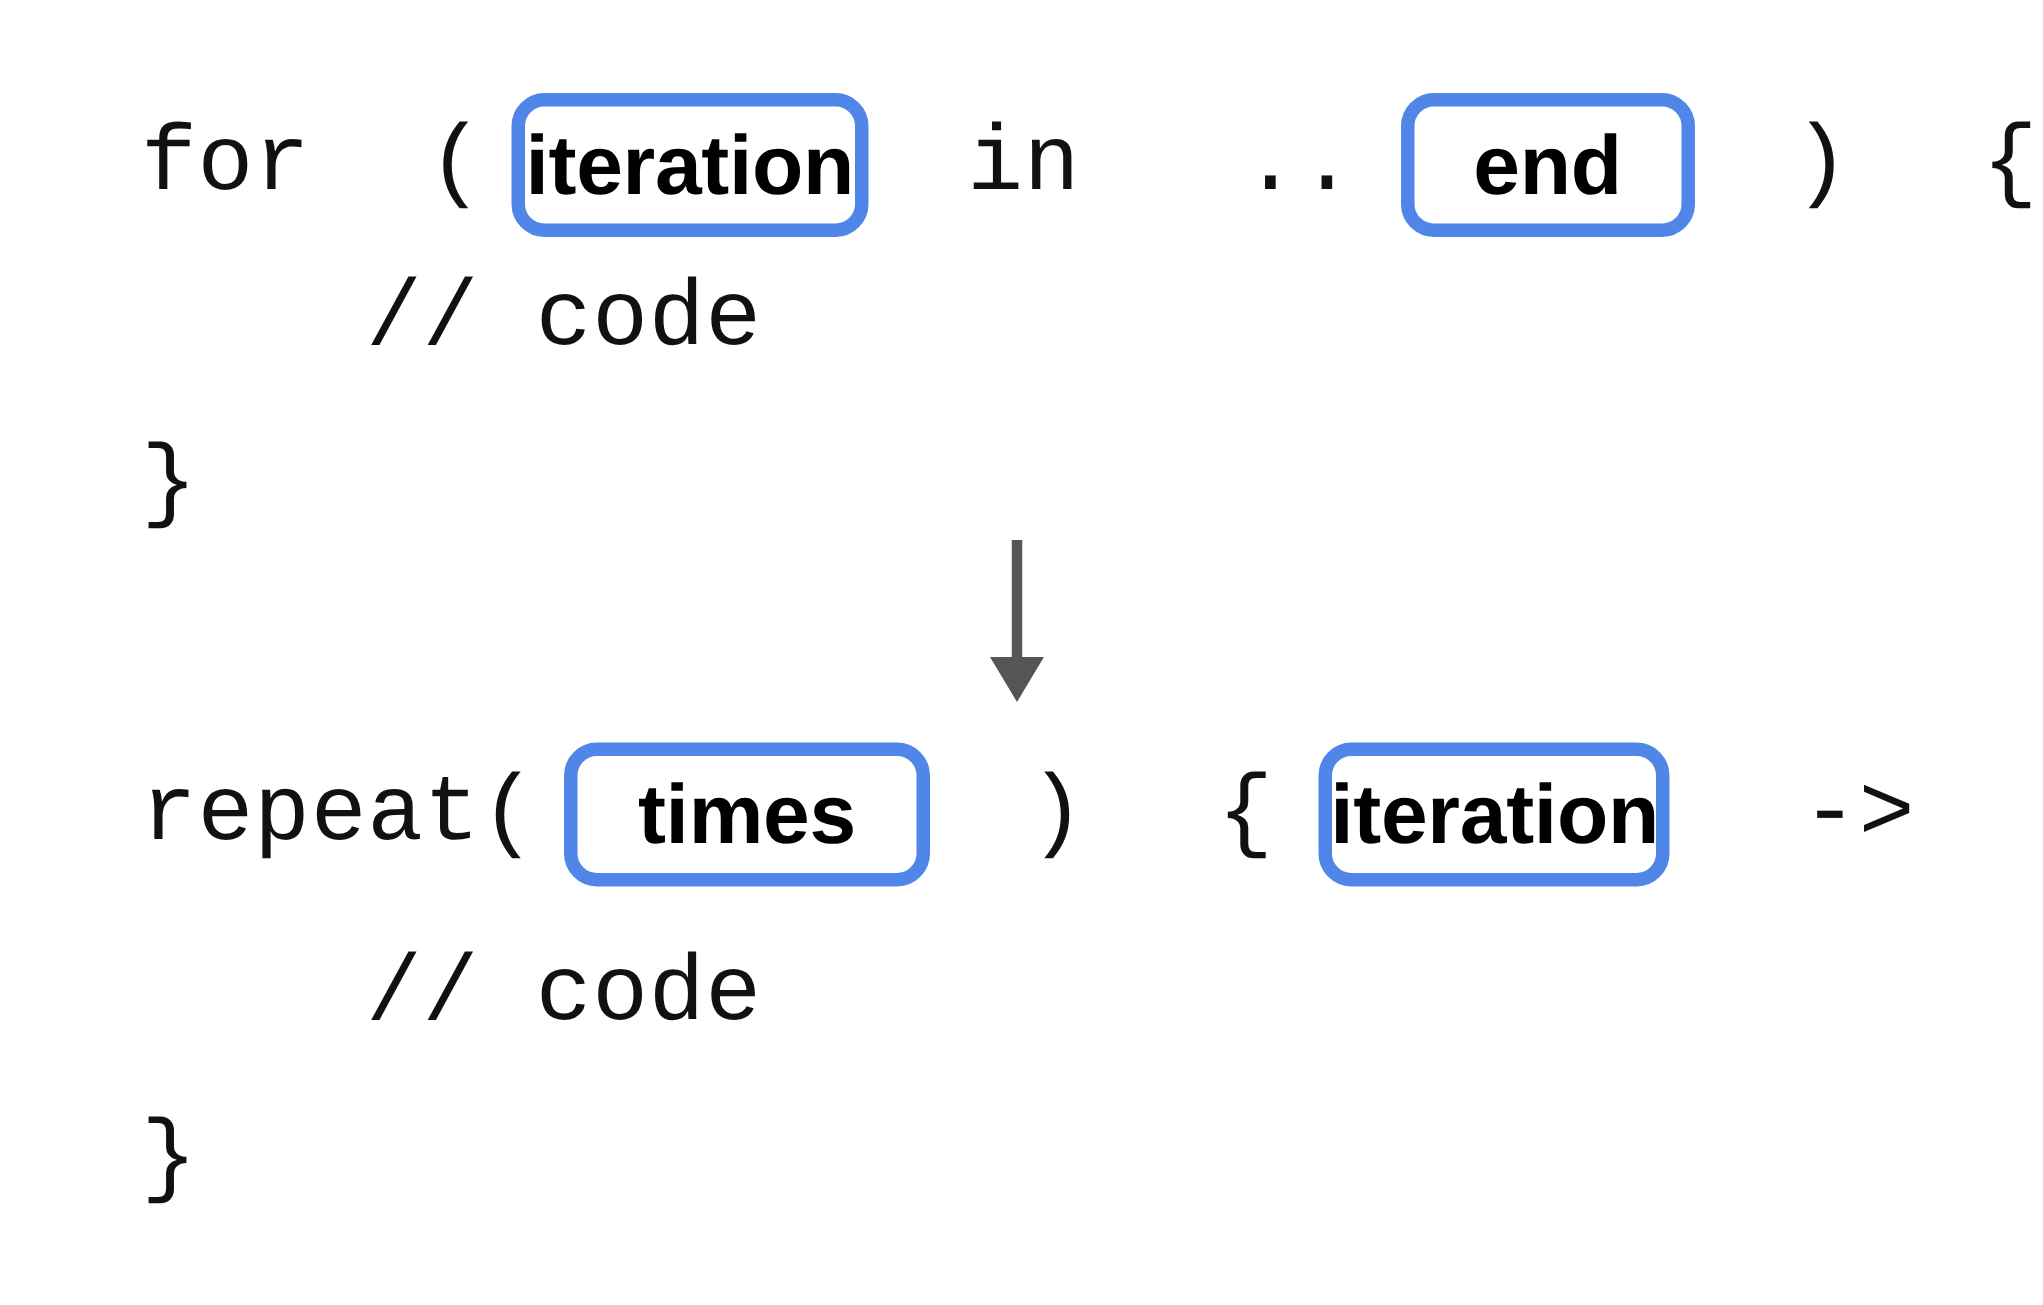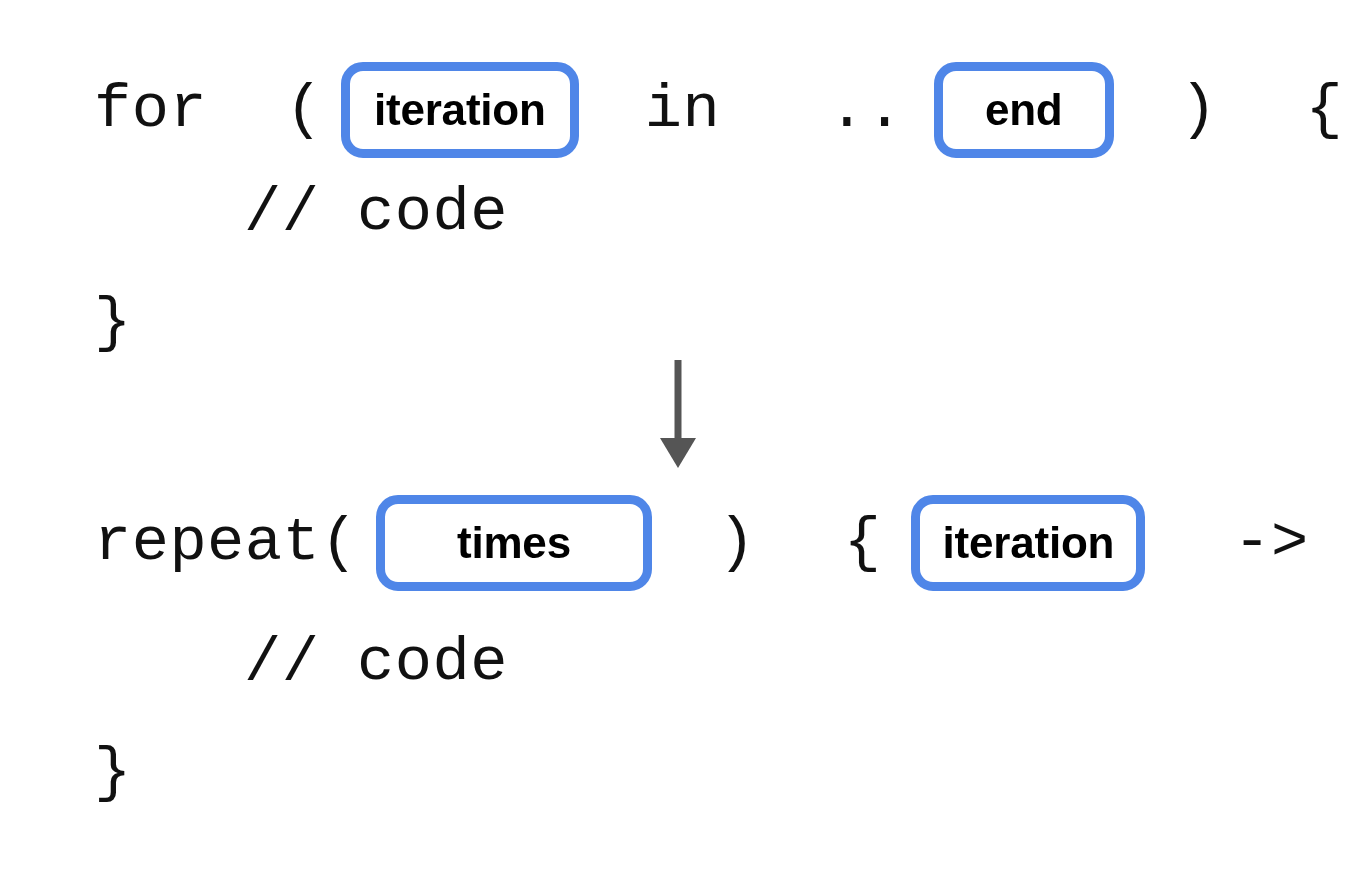--- a/index.html
+++ b/index.html
@@ -43,42 +43,42 @@
   .slot {
     display: inline-flex;
     align-items: center;
     justify-content: center;
     box-sizing: border-box;
     background: #ffffff;
     border: 9px solid #4F86E8;
     border-radius: 22px;
     font-family: "Liberation Sans", "DejaVu Sans", sans-serif;
     font-weight: 700;
-    font-size: 44px;
+    font-size: 56px;
     color: #000000;
     letter-spacing: -0.2px;
     height: 96px;
     padding: 0 16px;
     line-height: 1;
   }
 
   
   #line-for        { left: 46px;  top: 62px;  }
   #line-for-body   { left: 196px; top: 182px; }
   #line-for-close  { left: 46px;  top: 292px; }
 
   
   #line-repeat        { left: 46px;  top: 495px; }
   #line-repeat-body   { left: 196px; top: 632px; }
   #line-repeat-close  { left: 46px;  top: 742px; }
 
   .slot-iteration-1 { width: 238px; }
   .slot-start       { width: 212px; }
-  .slot-end         { width: 180px; }
-  .slot-times       { width: 276px; }
+  .slot-end         { width: 196px; }
+  .slot-times       { width: 244px; }
   .slot-iteration-2 { width: 234px; }
 
   .gap-sm  { display: inline-block; width: 18px; }
   .gap-md  { display: inline-block; width: 30px; }
   .gap-lg  { display: inline-block; width: 40px; }
 
   
   .arrow-wrap {
     position: absolute;
     left: 648px;

